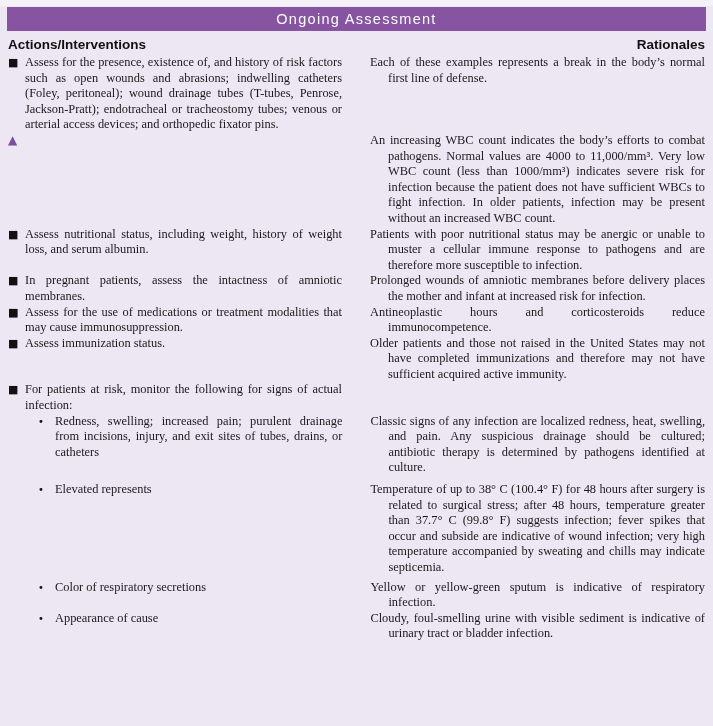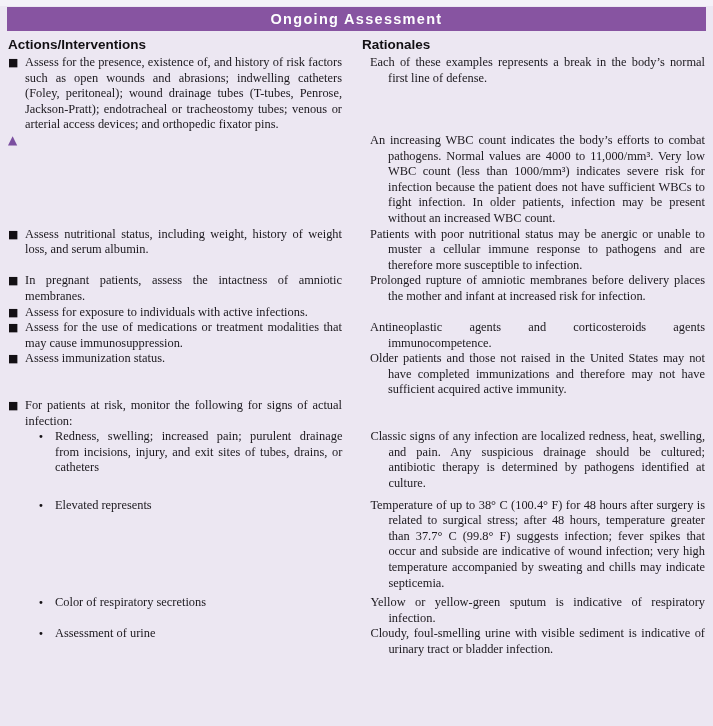--- a/index.html
+++ b/index.html
@@ -12,31 +12,31 @@
   }
   .top-strip{height:6px;background:#f4f1f8;}
   .title-bar{
     margin:1px 7px 0 7px;
     height:24px;
     background:#8754a1;
     display:flex;align-items:center;justify-content:center;
   }
   .title-bar .title{
     font-family:"Liberation Sans", sans-serif;
-    font-weight:bold;font-size:14.5px;letter-spacing:1.3px;
+    font-weight:normal;font-size:14.5px;letter-spacing:1.3px;
     color:#fdfdfe;
   }
   .col-heads{
     display:flex;
     padding:6px 8px 3px 8px;
     font-family:"Liberation Sans", sans-serif;
     font-weight:bold;font-size:13.5px;color:#131014;
   }
   .ch-left{width:342px;margin-right:12px;}
-  .ch-right{width:343px;}
+  .ch-right{width:343px;text-align:right;}
   .table{padding:0 8px;}
   .row{display:flex;align-items:flex-start;}
   .cell{font-size:12.4px;line-height:15.6px;text-align:justify;}
   .action{width:342px;position:relative;padding-left:17px;box-sizing:border-box;}
   .rationale{width:343px;margin-left:28px;padding-left:18px;text-indent:-18px;box-sizing:border-box;}
   .marker{
     position:absolute;left:0;top:0;
     font-family:"DejaVu Sans", sans-serif;
     font-size:11px;line-height:15.6px;color:#131014;
   }
@@ -84,36 +84,35 @@
       <span>Assess nutritional status, including weight, history of weight loss, and serum albumin.</span>
     </div>
     <div class="cell rationale">Patients with poor nutritional status may be anergic or unable to muster a cellular immune response to pathogens and are therefore more susceptible to infection.</div>
   </div>
 
   <div class="row">
     <div class="cell action">
       <span class="marker sq">■</span>
       <span>In pregnant patients, assess the intactness of amniotic membranes.</span>
     </div>
-    <div class="cell rationale">Prolonged rupture of amniotic membranes before delivery places the mother and infant at increased risk for infection.</div>
+    <div class="cell rationale">Prolonged wounds of amniotic membranes before delivery places the mother and infant at increased risk for infection.</div>
   </div>
 
   <div class="row">
     <div class="cell action">
       <span class="marker sq">■</span>
-      <span>Assess for exposure to individuals with active infections.</span>
     </div>
   </div>
 
   <div class="row">
     <div class="cell action">
       <span class="marker sq">■</span>
       <span>Assess for the use of medications or treatment modalities that may cause immunosuppression.</span>
     </div>
-    <div class="cell rationale">Antineoplastic agents and corticosteroids agents immunocompetence.</div>
+    <div class="cell rationale">Antineoplastic hours and corticosteroids reduce immunocompetence.</div>
   </div>
 
   <div class="row">
     <div class="cell action">
       <span class="marker sq">■</span>
       <span>Assess immunization status.</span>
     </div>
     <div class="cell rationale">Older patients and those not raised in the United States may not have completed immunizations and therefore may not have sufficient acquired active immunity.</div>
   </div>
 
@@ -145,18 +144,18 @@
     <div class="cell action">
       <span class="marker dot">•</span>
       <span>Color of respiratory secretions</span>
     </div>
     <div class="cell rationale">Yellow or yellow-green sputum is indicative of respiratory infection.</div>
   </div>
 
   <div class="row sub">
     <div class="cell action">
       <span class="marker dot">•</span>
-      <span>Assessment of urine</span>
+      <span>Appearance of cause</span>
     </div>
     <div class="cell rationale">Cloudy, foul-smelling urine with visible sediment is indicative of urinary tract or bladder infection.</div>
   </div>
 
 </div>
 
 </body></html>

